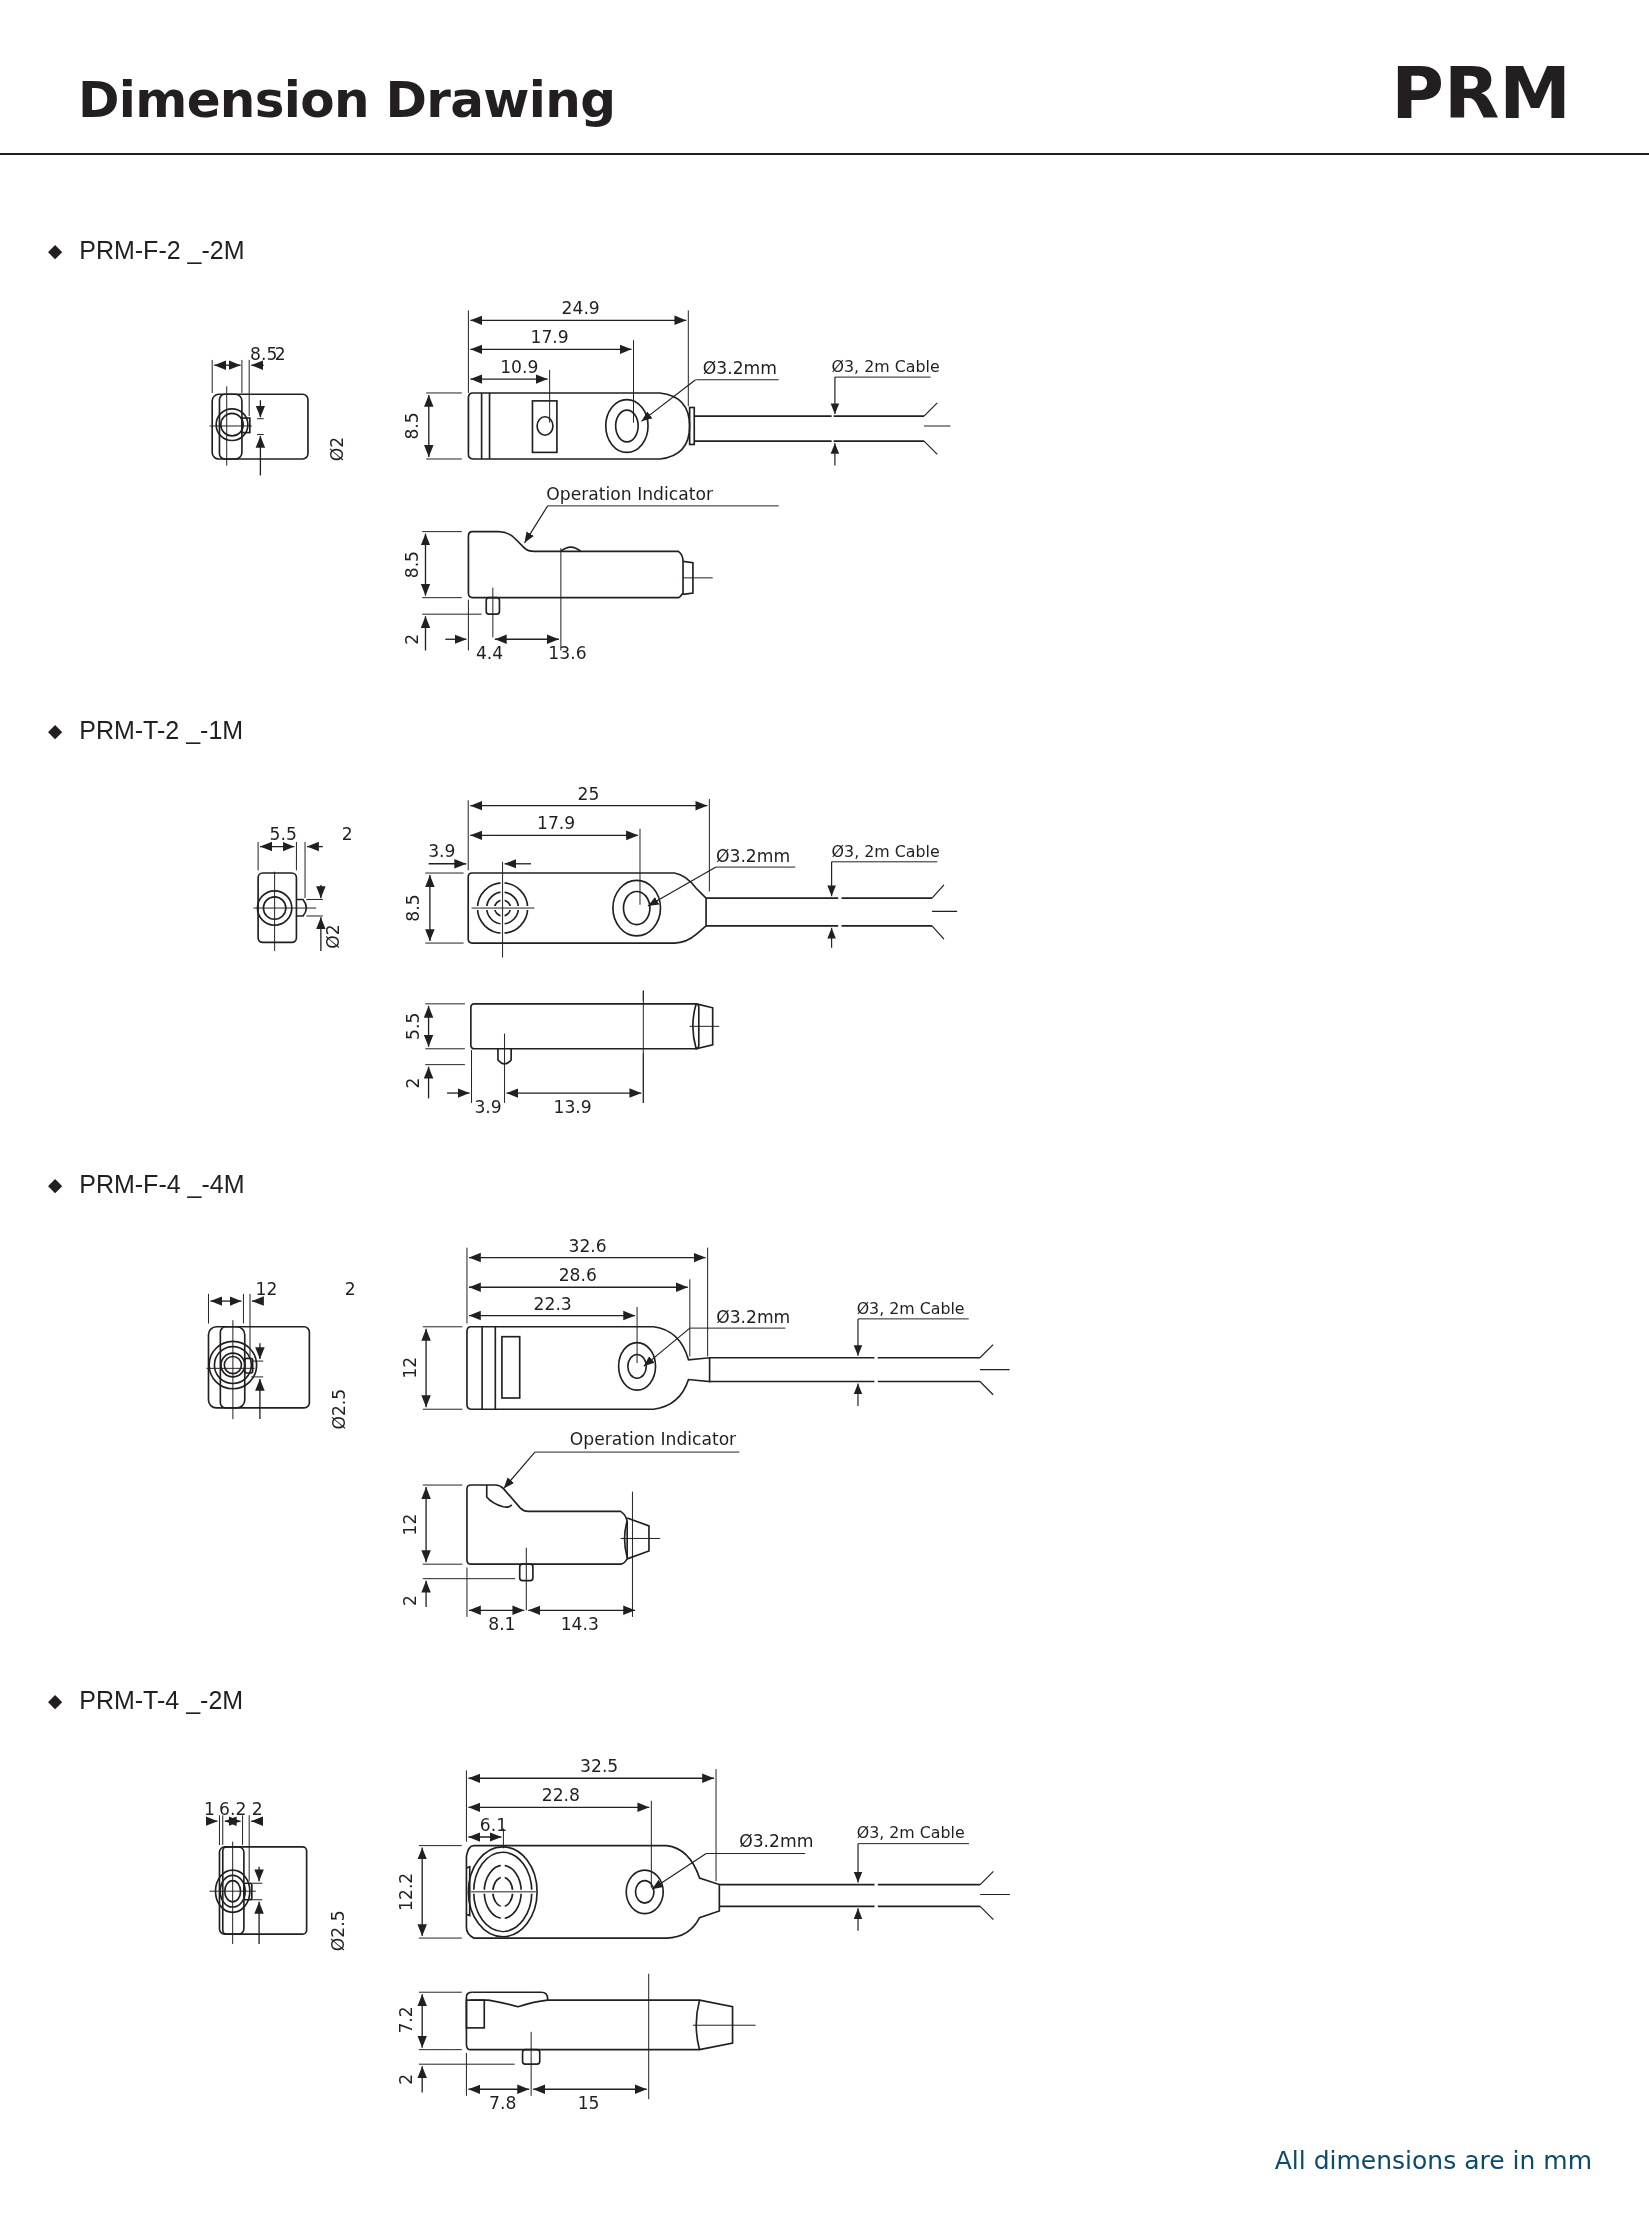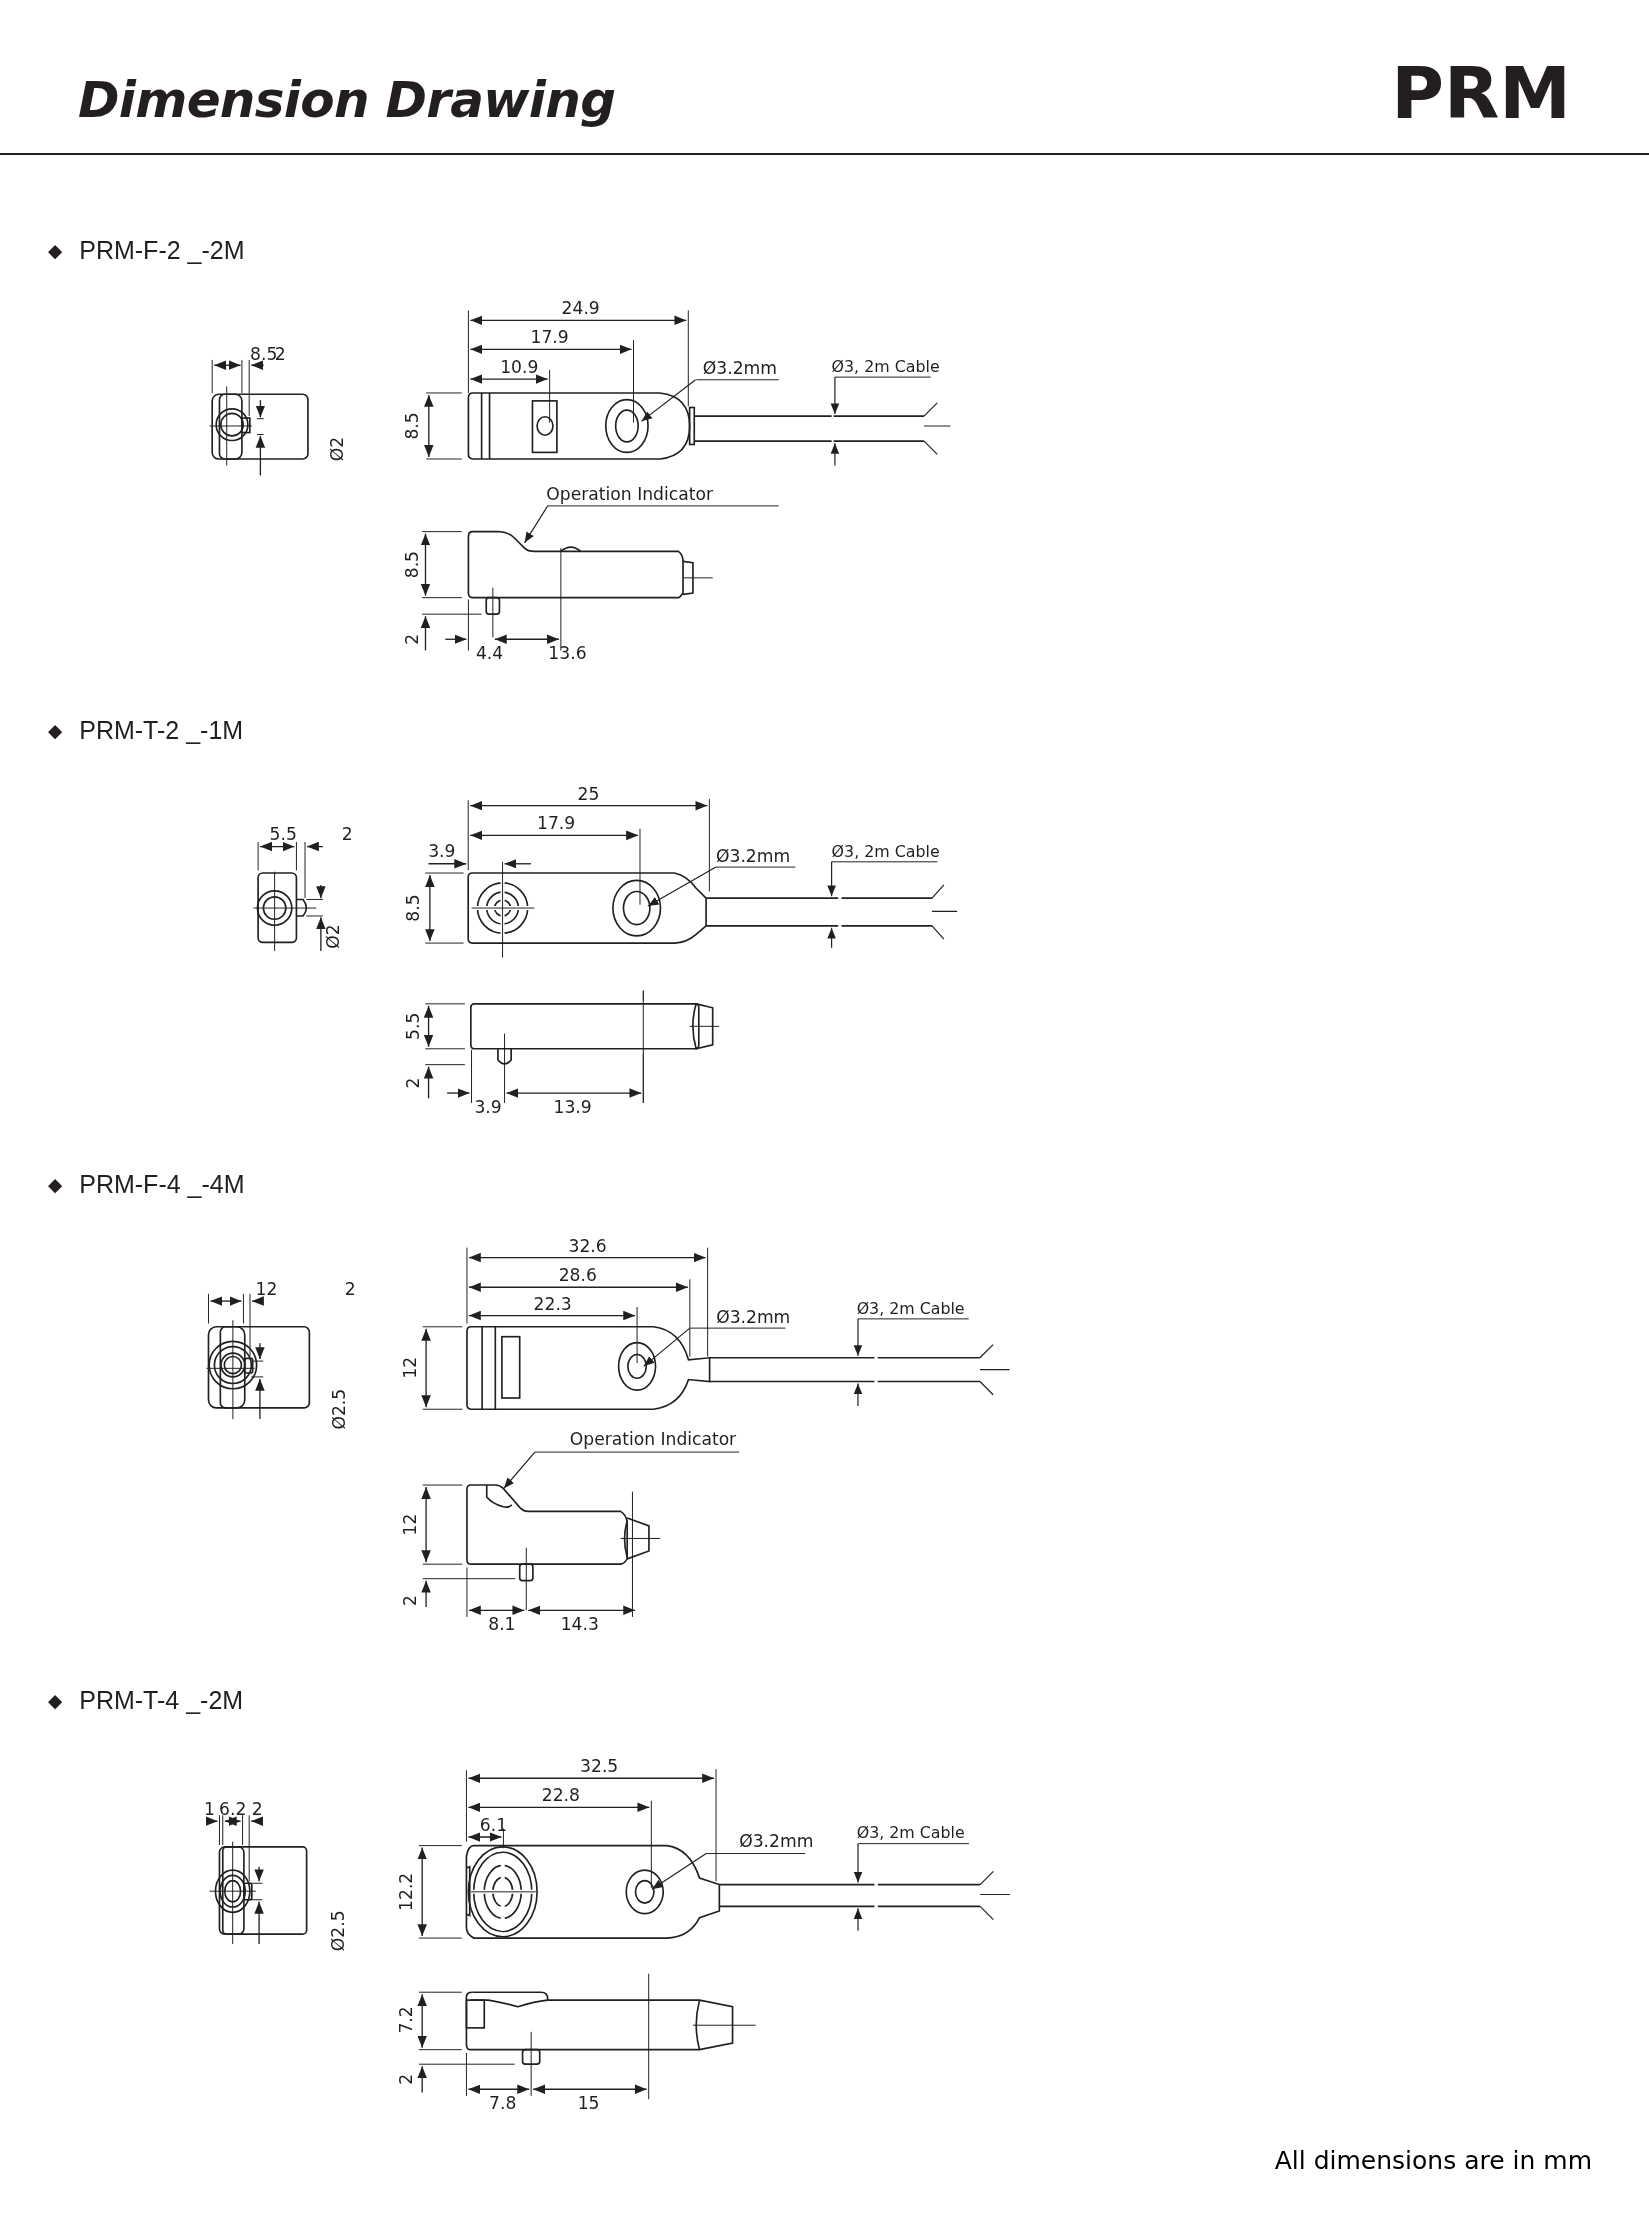--- a/index.html
+++ b/index.html
@@ -1,25 +1,25 @@
 <!DOCTYPE html>
 <html style="font-size:10.6px"><head>
 <meta charset="utf-8">
 <style>
   html, body { margin: 0; padding: 0; background: #ffffff; }
   body { width: 1650px; height: 2227px; position: relative; overflow: hidden; color: #231f20; font-family: "DejaVu Sans", sans-serif; }
-  .page-title { position: absolute; left: 78px; top: 71px; font-size: 50px; font-weight: bold; letter-spacing: -0.7px; font-family: "DejaVu Sans", sans-serif; font-style: italic; }
+  .page-title { position: absolute; left: 78px; top: 71px; font-size: 50px; font-weight: bold; letter-spacing: -0.7px; font-family: "DejaVu Sans", sans-serif; }
   .product-code { position: absolute; right: 79px; top: 51px; font-size: 72px; font-weight: bold; font-family: "DejaVu Sans", sans-serif; }
   .header-rule { position: absolute; left: 0; top: 153px; width: 1650px; height: 2px; background: #231f20; }
   .section-label { position: absolute; left: 48px; font-size: 25px; font-family: "Liberation Sans", sans-serif; color: #231f20; }
   .section-label .bullet { font-size: 18.5px; margin-right: 17px; position: relative; top: -2px; }
   .drawing { position: absolute; left: 0; width: 1650px; }
   .drawing svg { display: block; }
   svg text { font-family: "DejaVu Sans", sans-serif; fill: #231f20; }
-  .footnote { position: absolute; right: 58px; top: 2146px; font-size: 25px; font-family: "DejaVu Sans", sans-serif; color: #000000; }
+  .footnote { position: absolute; right: 58px; top: 2146px; font-size: 25px; font-family: "DejaVu Sans", sans-serif; color: #0c4a6e; }
 </style>
 </head>
 <body>
 
 <div class="page-title">Dimension Drawing</div>
 <div class="product-code">PRM</div>
 <div class="header-rule"></div>
 
 <div class="section-label" style="top:236px">
   <span class="bullet">◆</span><span>PRM-F-2 _-2M</span>

